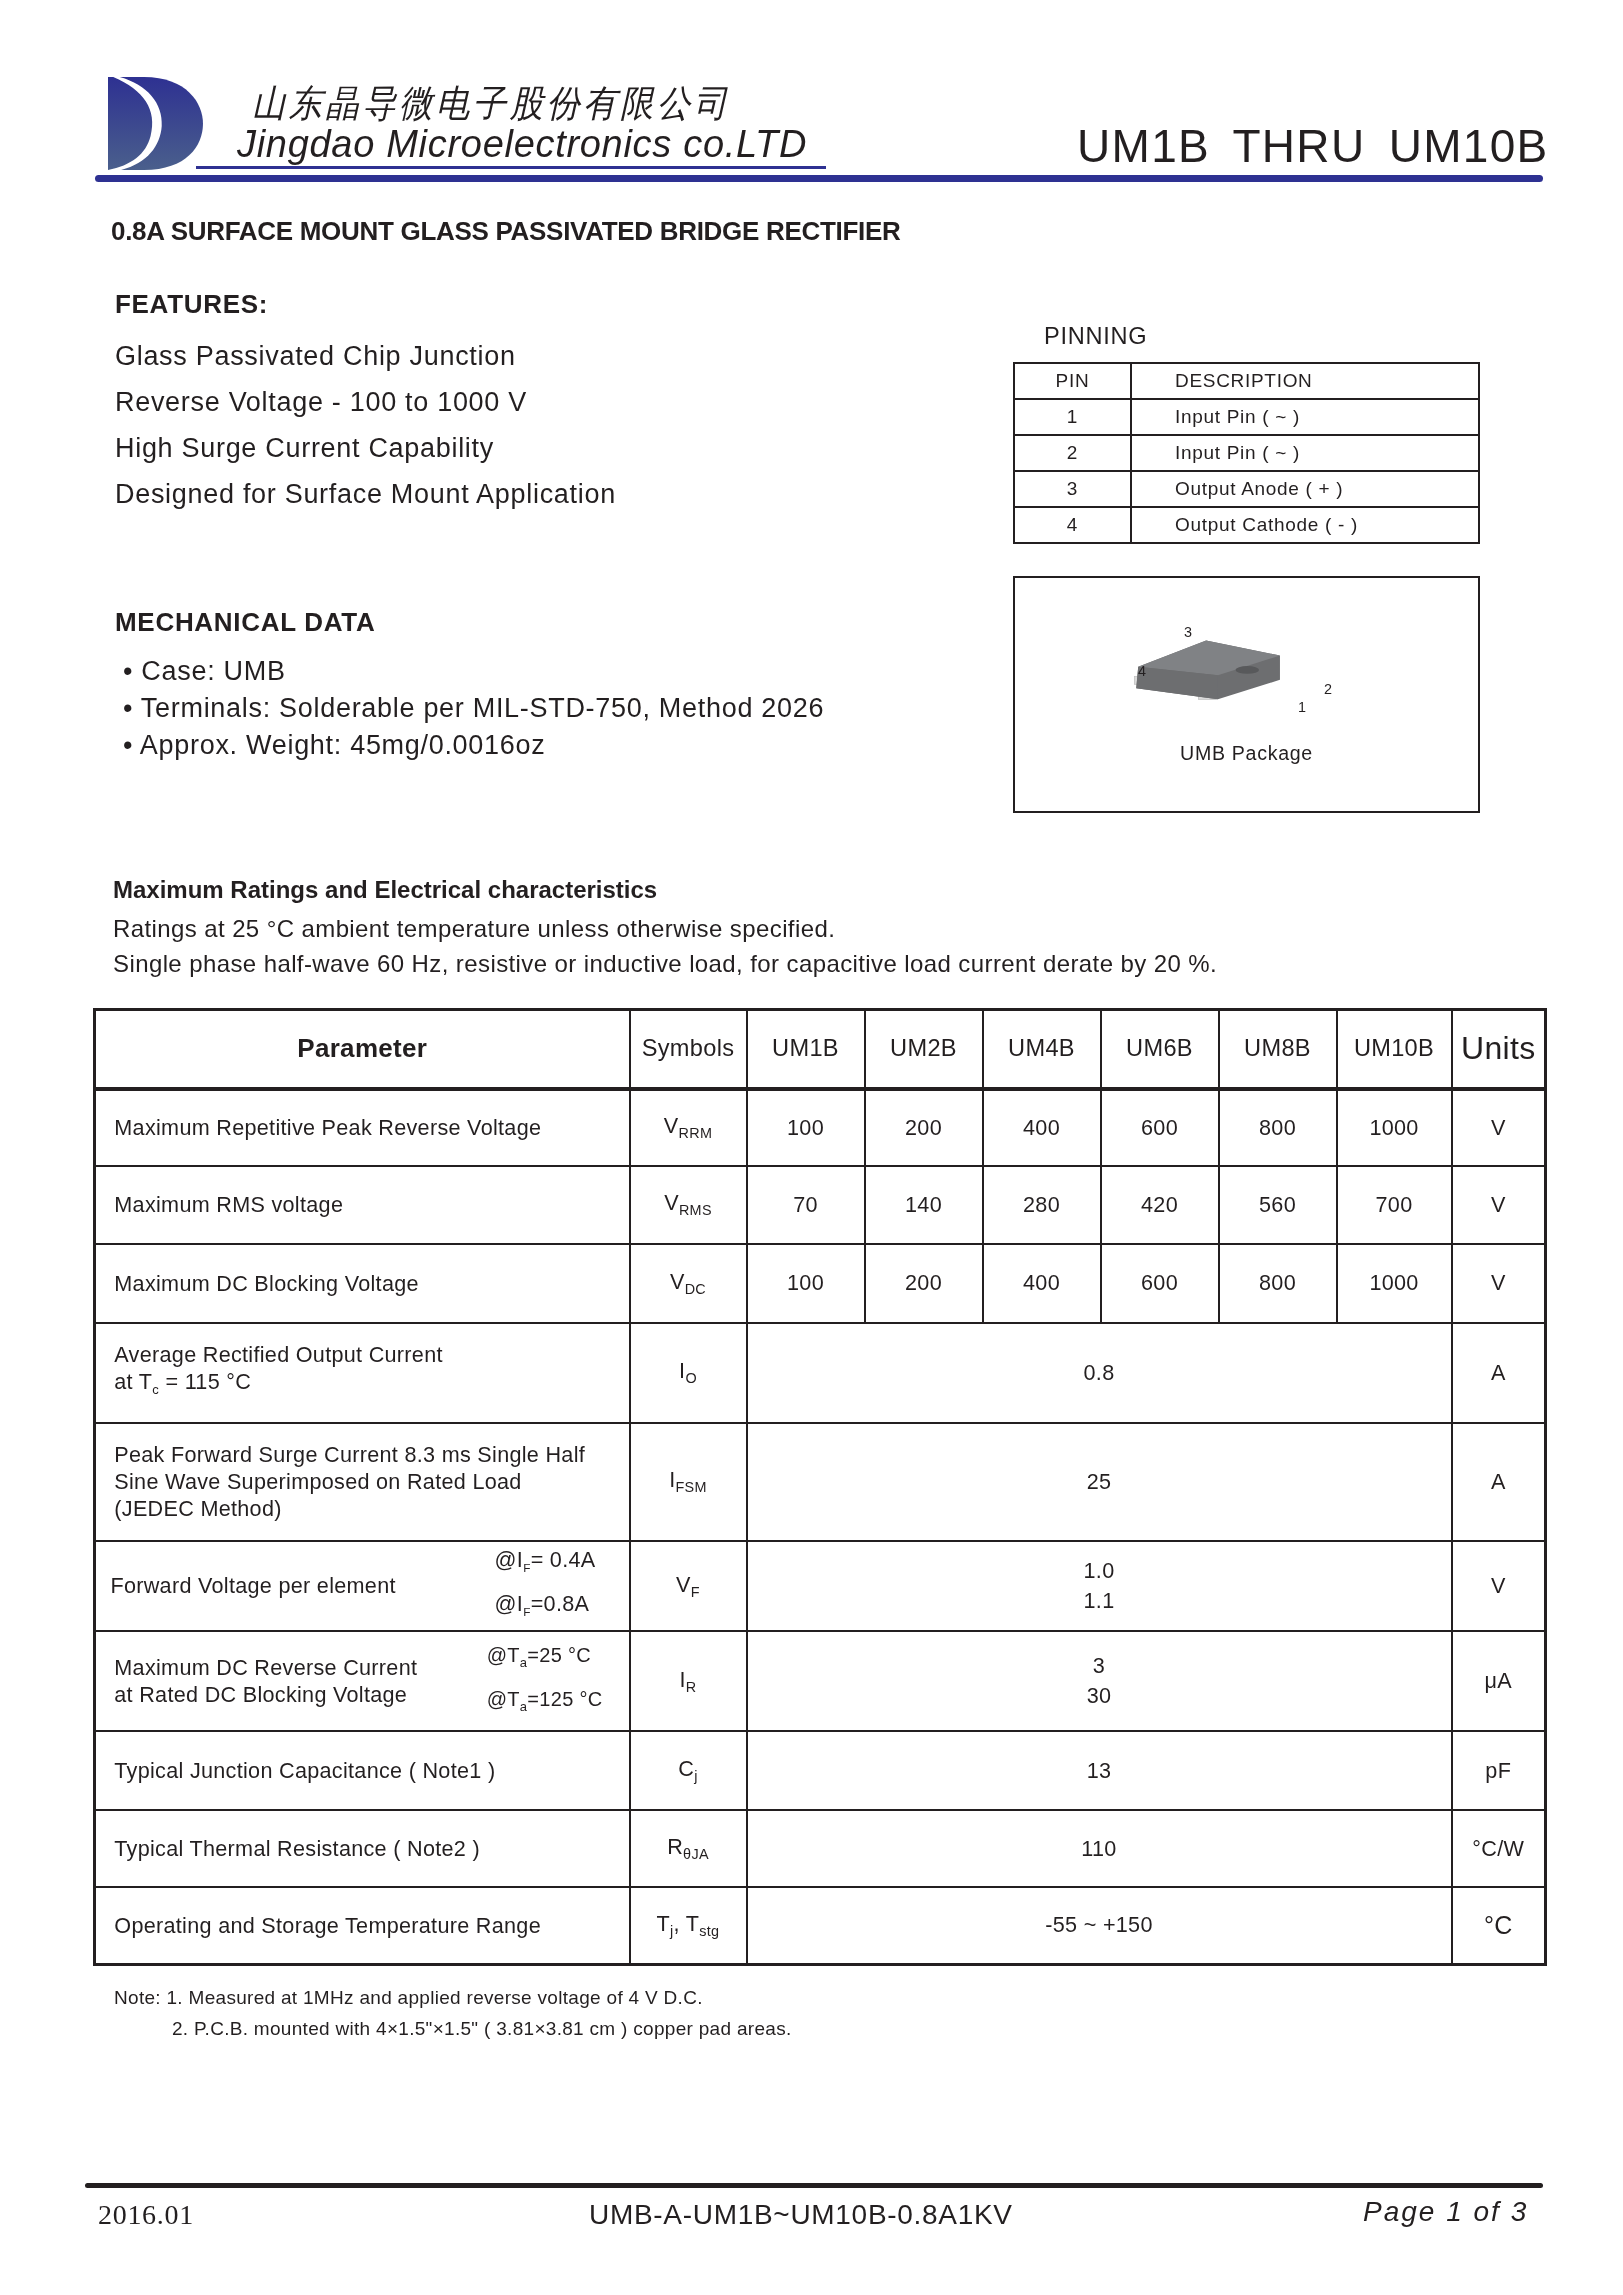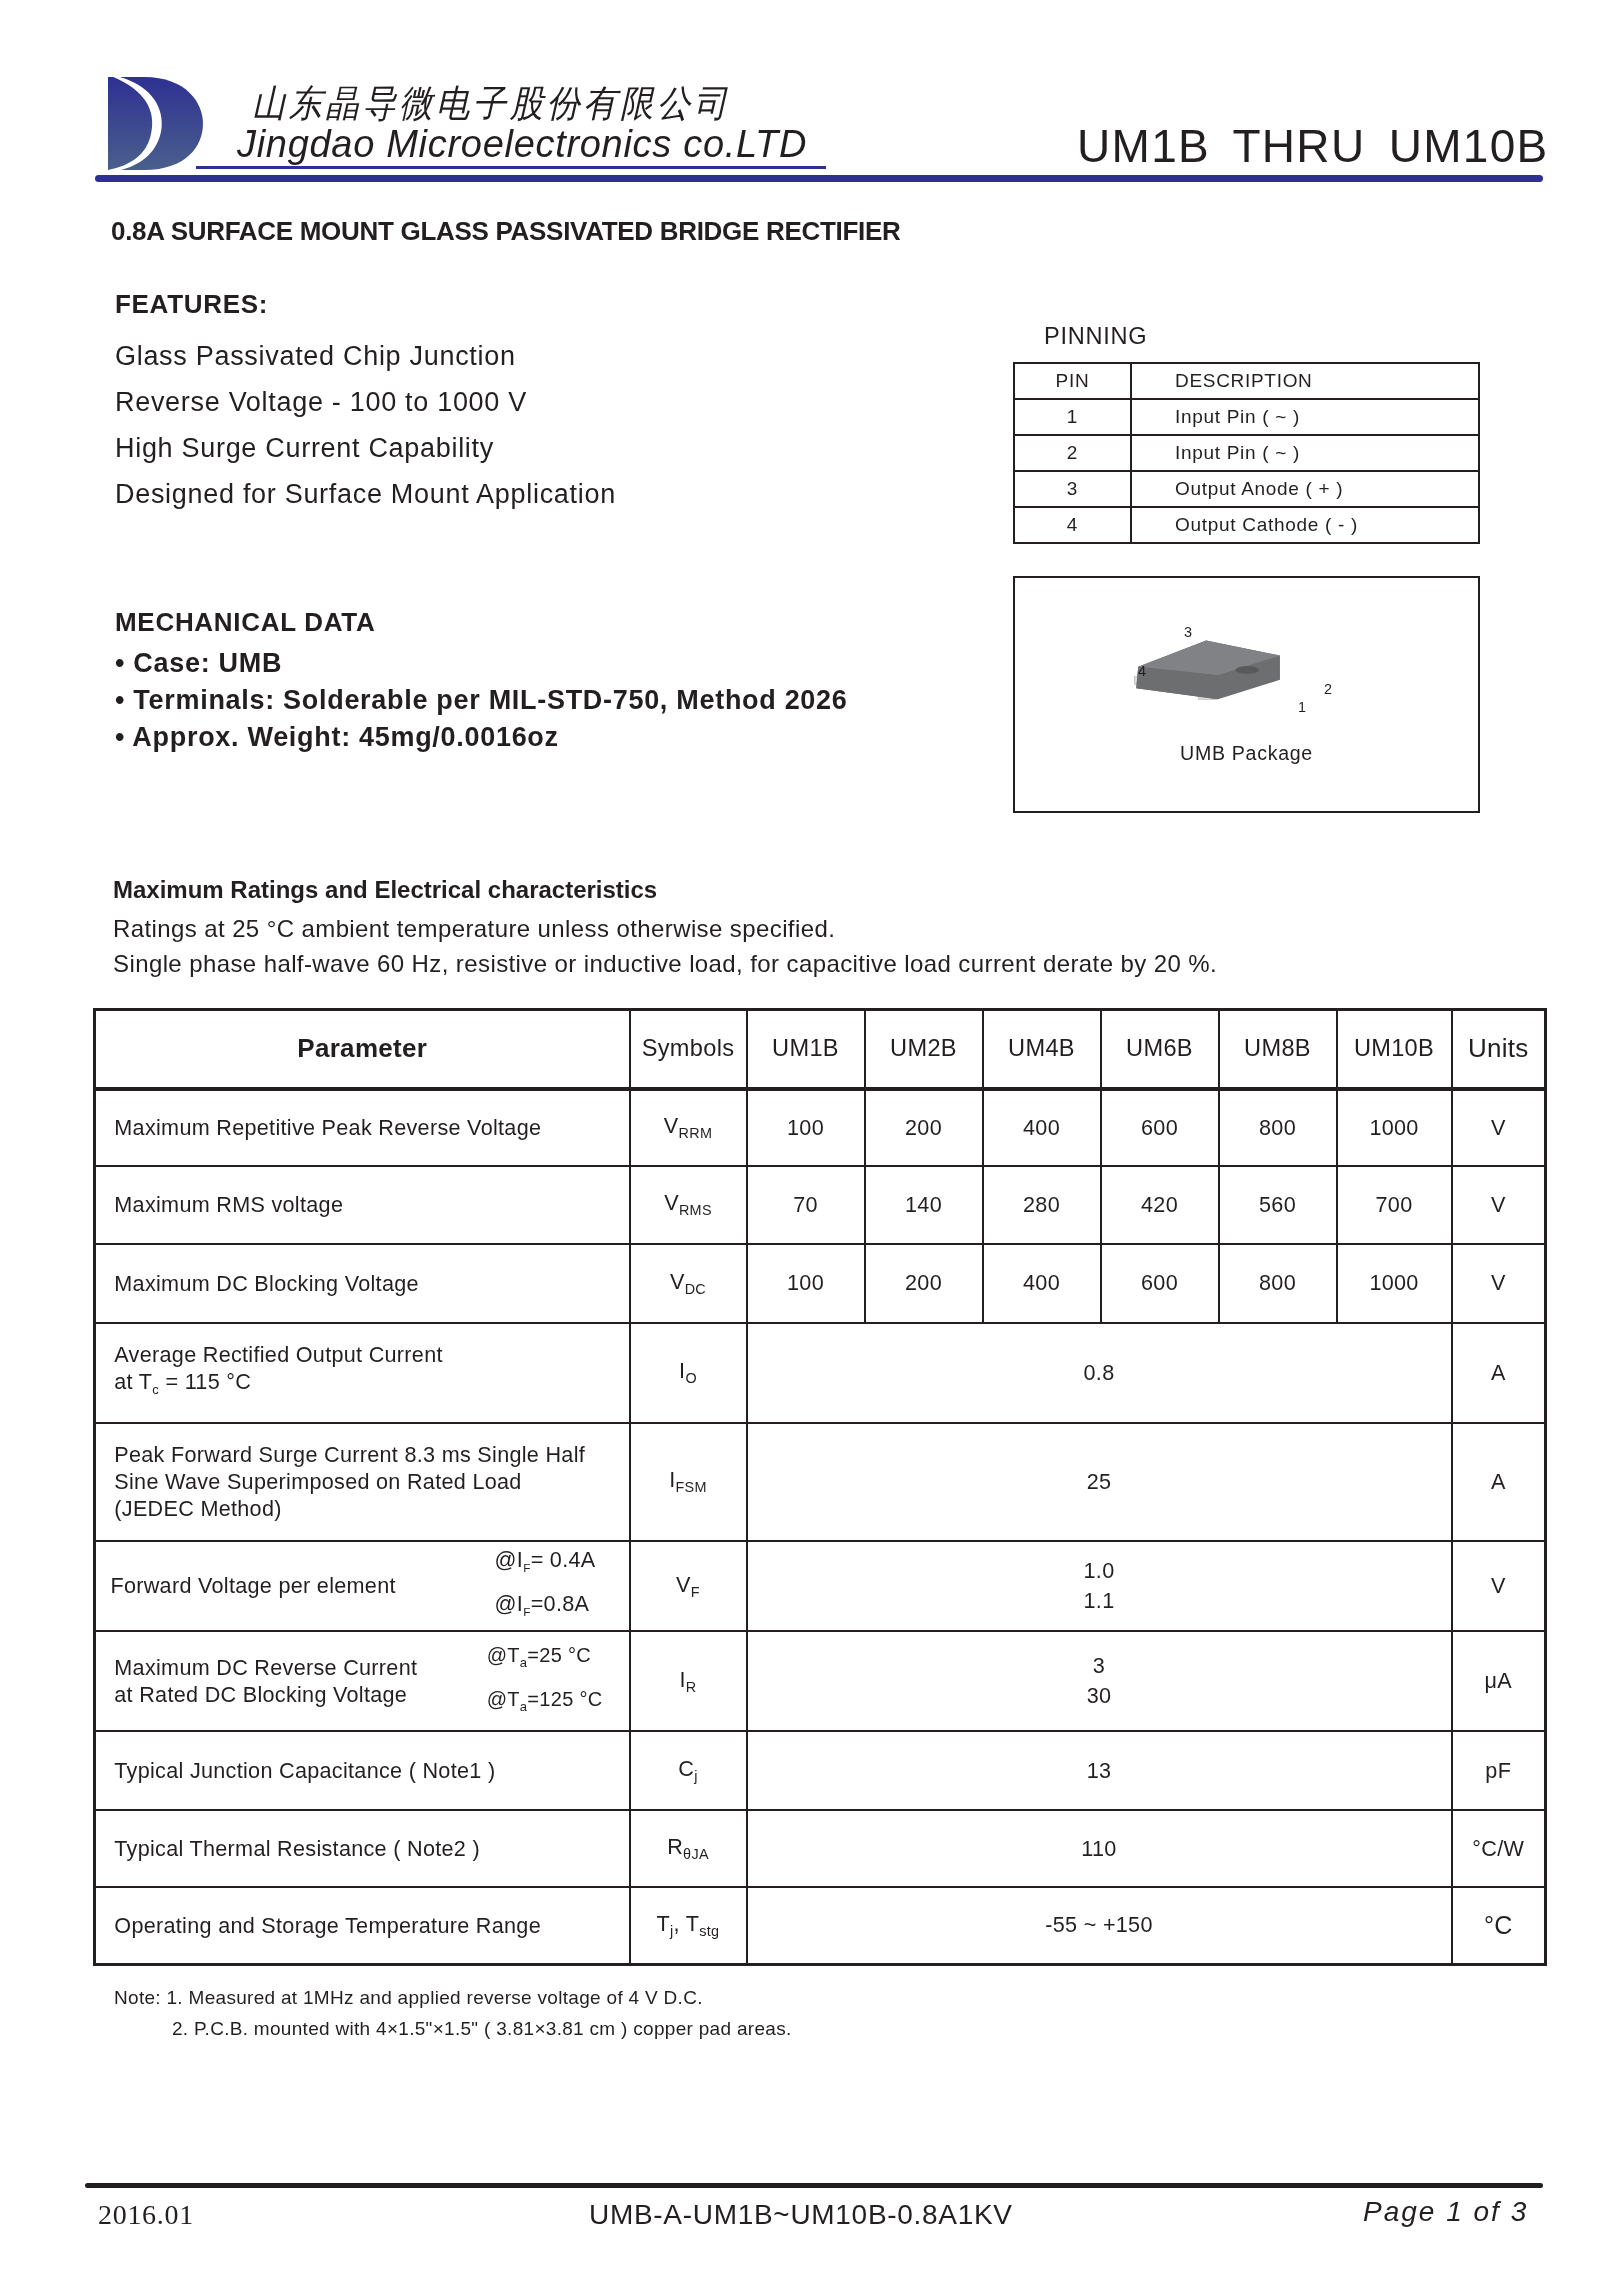--- a/index.html
+++ b/index.html
@@ -13,40 +13,40 @@
   .en-underline { left:196px; top:166px; width:630px; height:3.3px; background:#2e3192; }
   .doc-title { left:1077px; top:119px; font-size:46px; white-space:nowrap; letter-spacing:1.3px; word-spacing:9.2px; }
   .header-rule { left:95px; top:175px; width:1448px; height:7.2px; background:#2e3192; border-radius:3.9px; }
   .subtitle { left:111px; top:216px; font-size:26px; font-weight:bold; white-space:nowrap; letter-spacing:-0.3px; }
   
   .sec-head { font-size:26px; font-weight:bold; letter-spacing:0.7px; white-space:nowrap; }
   .features-head { left:115px; top:289px; }
   .features-list { left:115px; top:333px; margin:0; padding:0; list-style:none; }
   .features-list li { font-size:27px; line-height:46px; white-space:nowrap; letter-spacing:0.7px; }
   .mech-head { left:115px; top:607px; }
-  .mech-list { left:115px; top:645px; margin:0; padding:0; list-style:none;font-weight:bold; }
+  .mech-list { left:115px; top:645px; margin:8px; padding:0; list-style:none; }
   .mech-list li { font-size:27px; line-height:37px; white-space:nowrap; letter-spacing:0.7px; }
   
   .pin-head { left:1044px; top:323px; font-size:23.6px; font-weight:normal; letter-spacing:0.7px; }
   table.pin { position:absolute; left:1013px; top:362px; width:467px; border-collapse:collapse; border:2.6px solid #231f20; }
   table.pin td, table.pin th { border:2px solid #231f20; height:34px; font-size:19px; font-weight:normal; padding:0; letter-spacing:0.7px; }
   table.pin .c-pin { width:115px; text-align:center; }
   table.pin .c-desc { text-align:left; padding-left:43px; }
   .pkg-box { left:1013px; top:576px; width:463px; height:233px; border:2.6px solid #231f20; }
   .pkg-label { left:0; width:100%; top:164px; text-align:center; font-size:19.6px; letter-spacing:0.7px; }
   .pkg-svg { left:118px; top:59px; width:209px; height:92px; }
   
   .ratings-head { left:113px; top:876px; font-size:24px; font-weight:bold; white-space:nowrap; }
   .ratings-line { left:113px; font-size:24px; white-space:nowrap; letter-spacing:0.4px; }
   
   table.main { position:absolute; left:93px; top:1008px; width:1450px; border-collapse:collapse; border:3.3px solid #231f20; table-layout:fixed; }
   table.main td, table.main th { border:2px solid #231f20; padding:0; font-size:21.6px; font-weight:normal; text-align:center; vertical-align:middle; letter-spacing:0.3px; }
   table.main th { font-size:23.6px; }
   table.main th.param-h { font-size:26px; font-weight:bold; }
-  table.main th.units-h { font-size:26px; }
+  table.main th.units-h { font-size:32px; }
   table.main thead tr { height:79px; }
   table.main thead { border-bottom:4.6px solid #231f20; }
   table.main td.param { text-align:left; padding-left:18.3px; line-height:27px; }
   .param-flex { display:flex; justify-content:space-between; align-items:center; padding-right:33px; }
   .cond { line-height:36px; }
   .sym { font-size:25px;margin-top:36px; }
   .sym sub { font-size:14.4px; }
   .val { font-size:25px; }
   .unit { font-size:26px; }
   .unit-sm { font-size:21px; }

